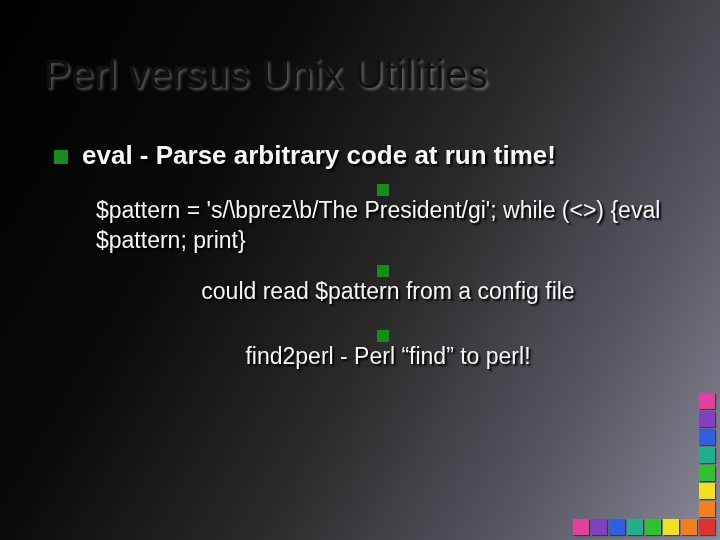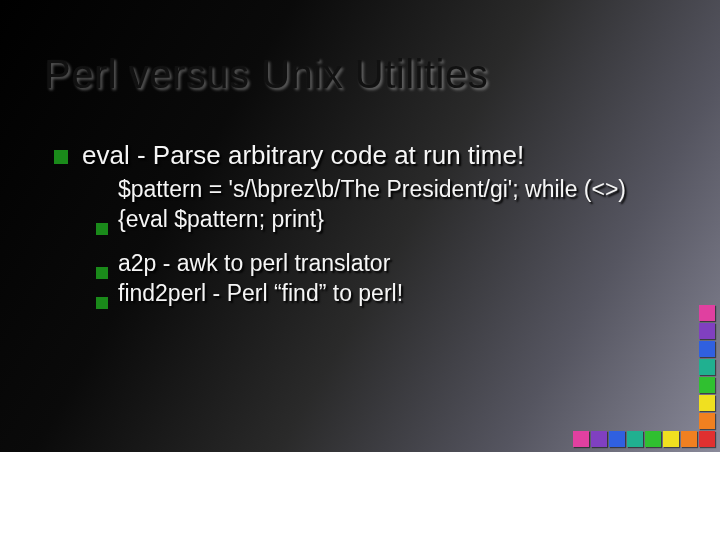--- a/index.html
+++ b/index.html
@@ -5,21 +5,21 @@
   html, body {
     margin: 0;
     padding: 0;
     width: 720px;
     height: 540px;
     overflow: hidden;
     font-family: Arial, Helvetica, sans-serif;
   }
   .slide {
     width: 720px;
-    height: 452px;
+    height: 540px;
     background: linear-gradient(120deg, #000000 0%, #0a0a0a 30%, #2a2a2a 55%, #555560 78%, #8a8a9a 100%);
     position: relative;
     box-sizing: border-box;
   }
   .title {
     position: absolute;
     top: 52px;
     left: 44px;
     font-size: 40px;
     color: #111;
@@ -33,36 +33,38 @@
     left: 54px;
     right: 40px;
     color: #f5f5f5;
   }
   .l1 {
     display: flex;
     align-items: flex-start;
     font-size: 26px;
     margin-bottom: 4px;
     text-shadow: 2px 2px 2px #000;
+    font-weight: bold;
   }
   .l1 .bullet {
     width: 14px;
     height: 14px;
     flex: 0 0 14px;
     margin-top: 10px;
     margin-right: 14px;
   }
   .l2 {
     display: flex;
-    align-items: flex-end;
+    align-items: center;
     font-size: 23px;
     margin-left: 42px;
     margin-bottom: 0px;
     line-height: 1.3;
     text-shadow: 2px 2px 2px #000;
+    flex-direction: column;
   }
   .l2 .bullet {
     width: 12px;
     height: 12px;
     flex: 0 0 12px;
     margin-top: 9px;
     margin-right: 10px;
   }
   .l2 .text { flex: 1; }
   .gap { height: 14px; }
@@ -110,27 +112,27 @@
   <div class="body">
 
     <div class="l1">
       <div class="bullet b-green"></div>
       <div class="text">eval - Parse arbitrary code at run time!</div>
     </div>
     <div class="l2">
       <div class="bullet b-green"></div>
       <div class="text">$pattern = 's/\bprez\b/The President/gi'; while (&lt;&gt;) {eval $pattern; print}</div>
     </div>
+    <div class="l2">
+      <div class="bullet b-green"></div>
+      <div class="text">could read $pattern from a config file</div>
+    </div>
 
     <div class="gap"></div>
 
-    <div class="l2">
-      <div class="bullet b-green"></div>
-      <div class="text">a2p - awk to perl translator</div>
-    </div>
     <div class="l2">
       <div class="bullet b-green"></div>
       <div class="text">find2perl - Perl “find” to perl!</div>
     </div>
 
   </div>
 
   <div class="vcol">
     <div class="sq c-pink"></div>
     <div class="sq c-purple"></div>

